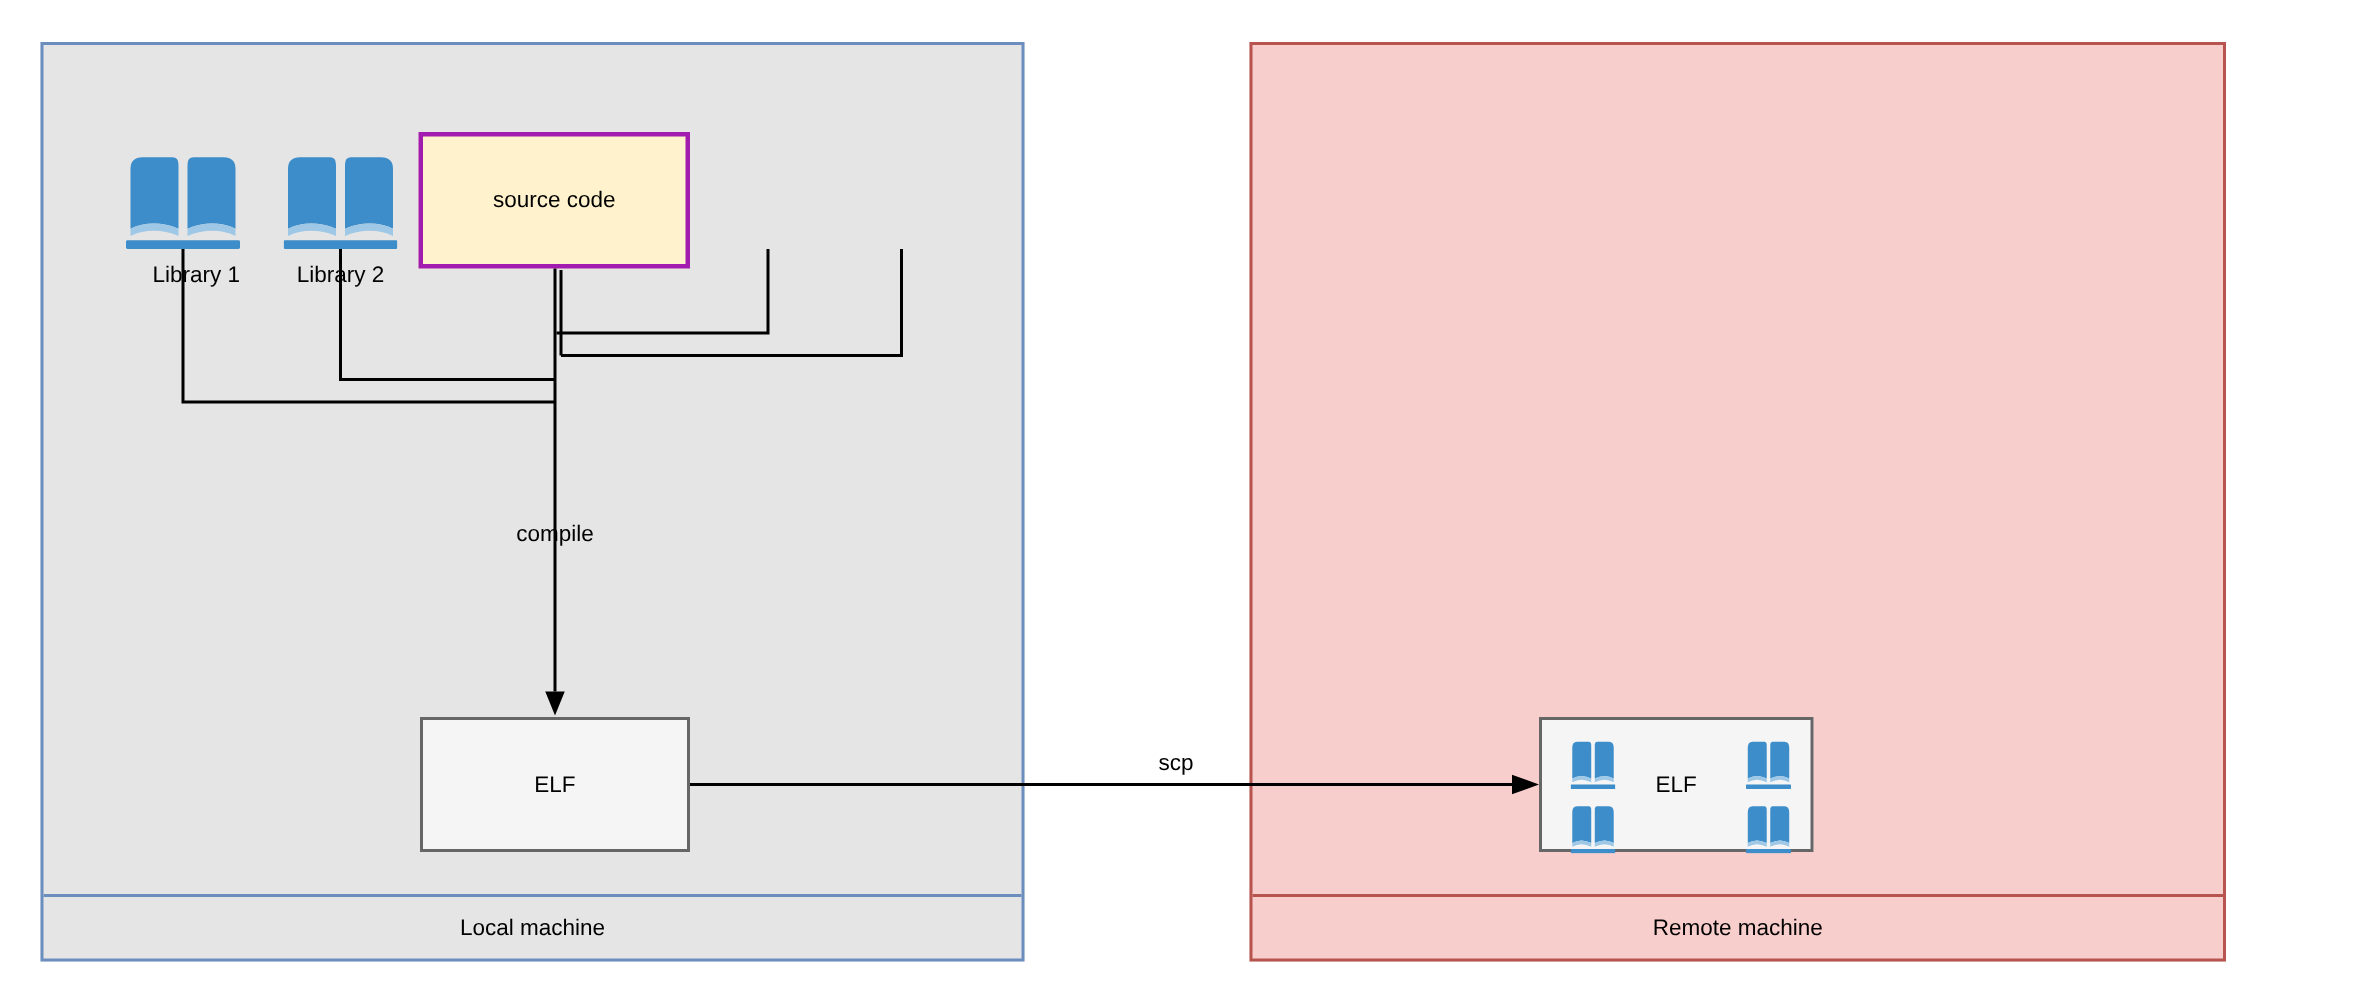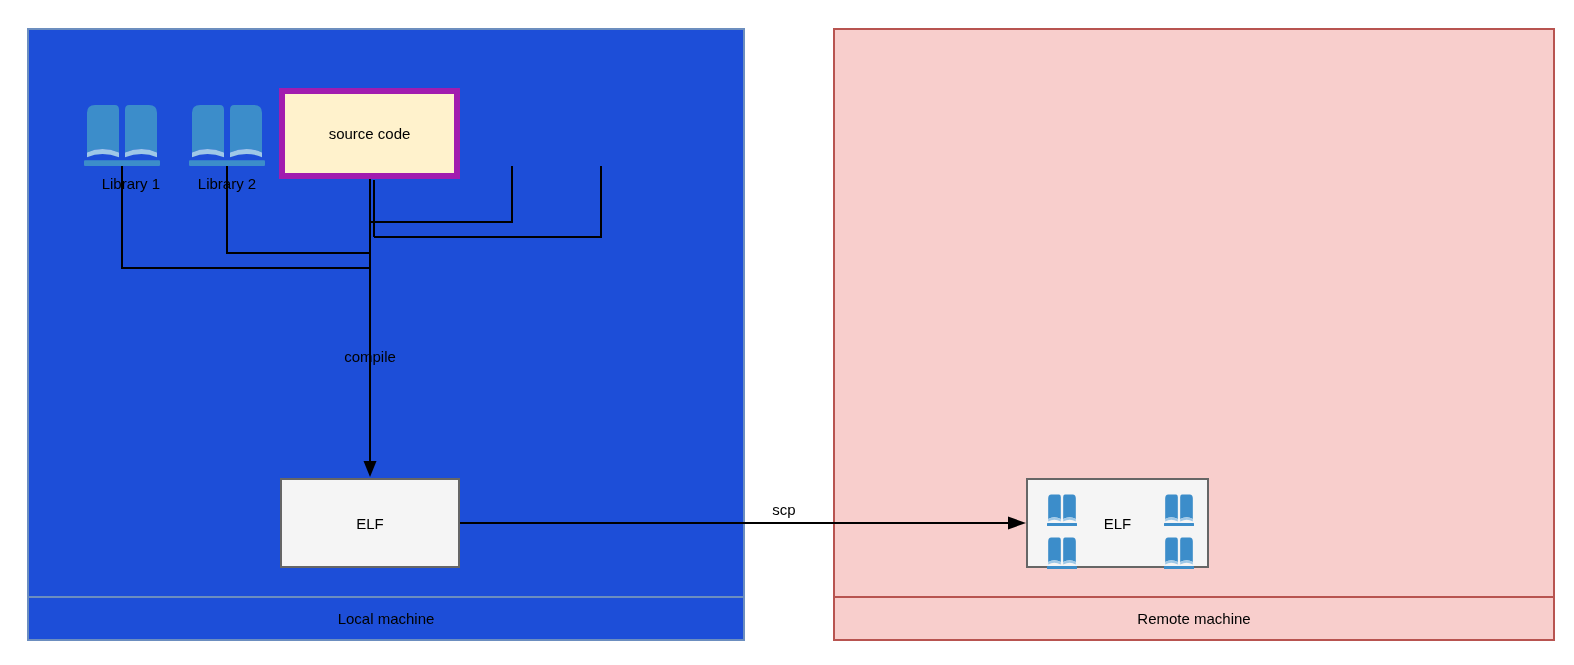--- a/index.html
+++ b/index.html
@@ -20,27 +20,27 @@
   
   .machine {
     position: absolute;
     top: 28px;
     height: 613px;
     box-sizing: border-box;
     border: 2px solid;
   }
   .machine.local {
     left: 27px;
-    width: 718px;
-    background: #1d4ed8;
+    width: 656px;
+    background: #e5e5e5;
     border-color: #6c8ebf;
   }
   .machine.remote {
     left: 833px;
-    width: 722px;
+    width: 651px;
     background: #f8cecc;
     border-color: #b85450;
   }
   .machine .titlebar {
     position: absolute;
     left: 0;
     right: 0;
     bottom: 0;
     height: 41px;
     display: flex;
@@ -58,21 +58,21 @@
     display: flex;
     align-items: center;
     justify-content: center;
   }
   .node.source {
     left: 279px;
     top: 88px;
     width: 181px;
     height: 91px;
     background: #fff2cc;
-    border: 6px solid #a21caf;
+    border: 3px solid #a21caf;
   }
   .node.elf-local {
     left: 280px;
     top: 478px;
     width: 180px;
     height: 90px;
     background: #f5f5f5;
     border: 2px solid #666666;
   }
   .node.elf-remote {

